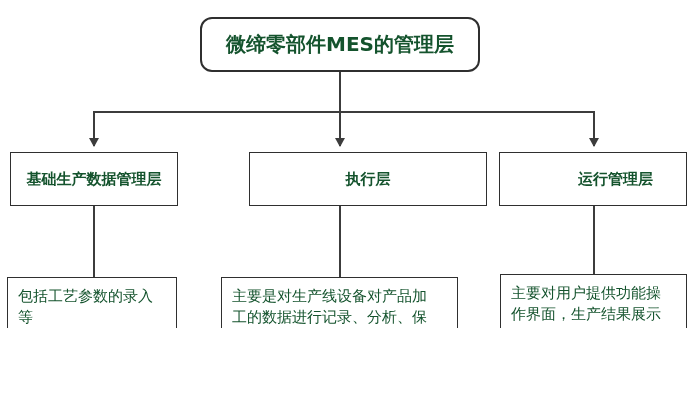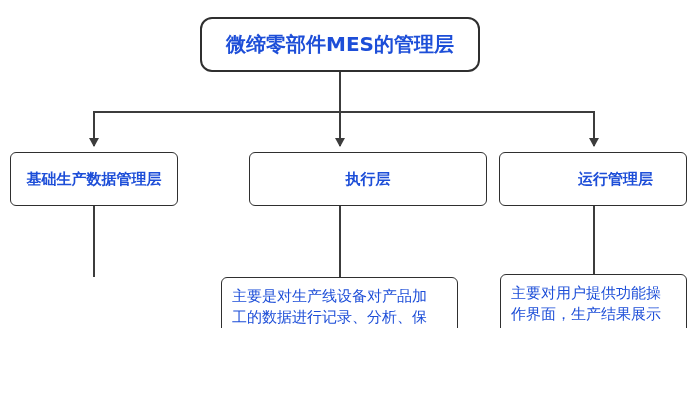--- a/index.html
+++ b/index.html
@@ -2,28 +2,28 @@
 <html><head>
 <meta charset="utf-8">
 <style>
   html, body { margin: 0; padding: 0; background: #ffffff; }
   #canvas {
     position: relative;
     width: 700px;
     height: 328px;
     background: #ffffff;
     font-family: "DejaVu Sans", "Liberation Sans", sans-serif;
-    color: #1d4ed8;
+    color: #14532d;
     overflow: hidden;
   }
   .box {
     position: absolute;
     background: #ffffff;
     border: 1.6px solid #2f2f2f;
-    border-radius: 6px;
+    border-radius: 0;
     box-sizing: border-box;
   }
   .box.center {
     display: flex;
     align-items: center;
     justify-content: center;
     text-align: center;
   }
   .root-box {
     left: 200px; top: 17px; width: 280px; height: 55px;
@@ -95,20 +95,22 @@
     <span>执行层</span>
   </div>
   <div class="box center layer-box layer-3">
     <span>运行管理层</span>
   </div>
 
   <div class="line v drop-left"></div>
   <div class="line v drop-mid"></div>
   <div class="line v drop-right"></div>
 
+  <div class="box desc-box desc-1">包括工艺参数的录入
+等</div>
   <div class="box desc-box desc-2">主要是对生产线设备对产品加
 工的数据进行记录、分析、保
 存，同时对历史数据也起到记
 录作用，便于后期的产品追溯</div>
   <div class="box desc-box desc-3">主要对用户提供功能操
 作界面，生产结果展示
 界面等</div>
 
 </div>
 

